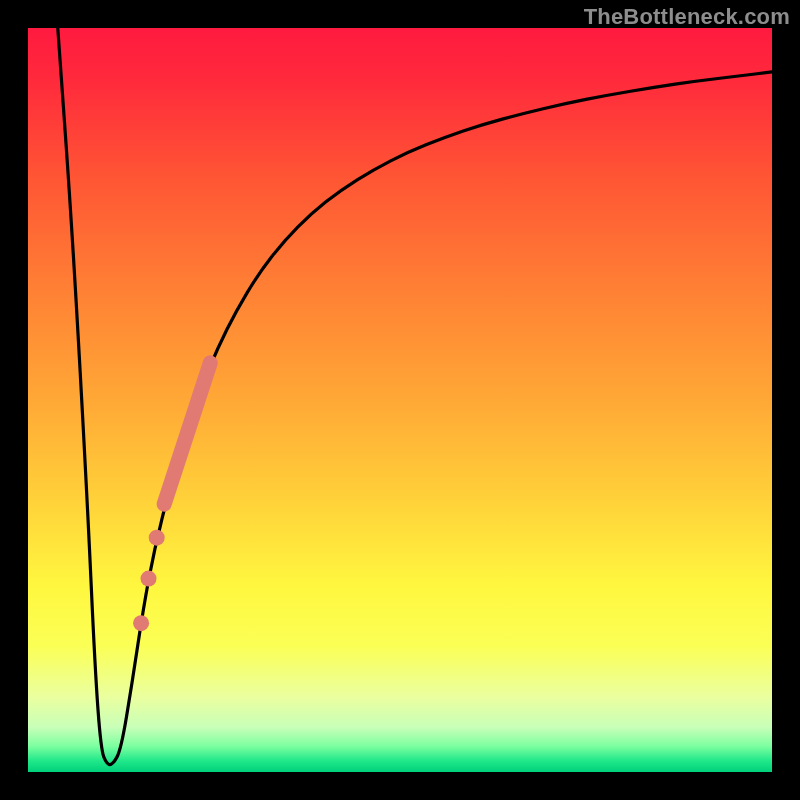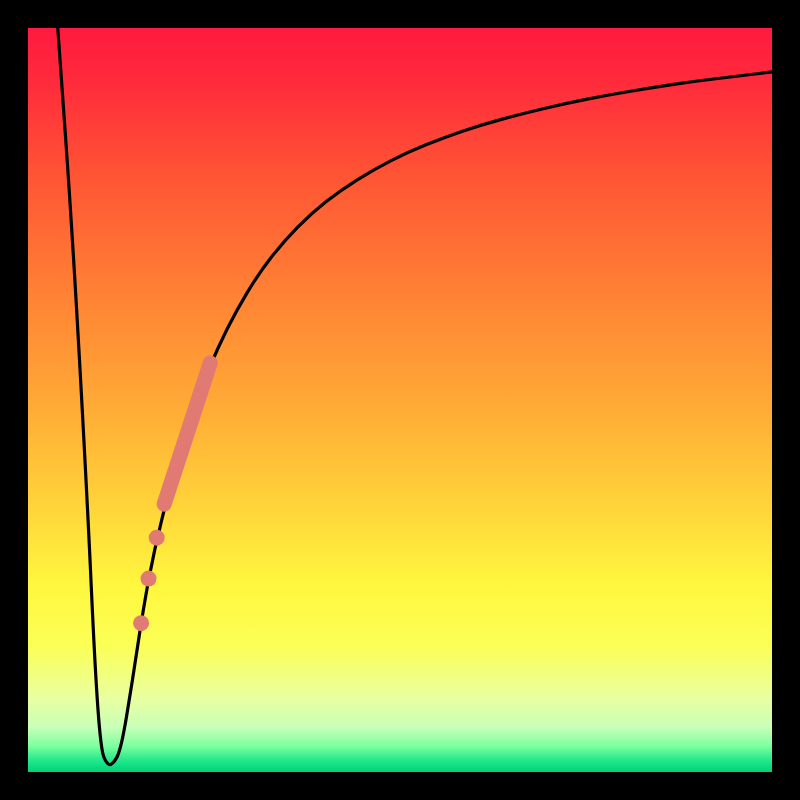--- a/index.html
+++ b/index.html
@@ -91,13 +91,14 @@
       <path id="mainCurve" fill="none" stroke-linecap="round" stroke-linejoin="round" d="M 29.76 0 Q 29.76 0 37.2 104.16000000000003 Q 44.64 208.32000000000005 52.08 342.24 Q 59.52 476.16 63.239999999999995 558 Q 66.96 639.84 69.936 680.76 Q 72.912 721.68 75.888 729.1199999999999 Q 78.864 736.56 81.84 736.56 Q 84.816 736.56 88.908 729.1199999999999 Q 93 721.68 98.58000000000001 688.2 Q 104.16000000000001 654.72 109.74000000000001 617.52 Q 115.32 580.3199999999999 120.9 550.56 Q 126.48 520.8 133.92000000000002 491.03999999999996 Q 141.36 461.28 148.8 435.24 Q 156.23999999999998 409.2 163.68 386.88 Q 171.12 364.56 180.42000000000002 342.24 Q 189.72 319.92 199.02 301.32000000000005 Q 208.32000000000002 282.72 219.48000000000002 264.12 Q 230.64 245.51999999999998 243.66 228.78000000000003 Q 256.68 212.04000000000008 269.70000000000005 199.02000000000004 Q 282.72 186 297.6 174.096 Q 312.47999999999996 162.192 329.22 151.776 Q 345.96000000000004 141.36 362.70000000000005 132.80400000000003 Q 379.44 124.24800000000005 398.04 116.80800000000005 Q 416.64000000000004 109.36800000000005 435.24 103.04400000000004 Q 453.84 96.72000000000003 474.3 91.13999999999999 Q 494.76000000000005 85.55999999999995 515.22 80.72399999999999 Q 535.68 75.88800000000003 558 71.42399999999998 Q 580.32 66.95999999999992 602.64 63.23999999999995 Q 624.9599999999999 59.51999999999998 647.28 56.17199999999997 Q 669.6 52.823999999999955 691.9200000000001 50.21999999999997 Q 714.24 47.615999999999985 729.12 45.75600000000003 T 744 43.89600000000007" stroke="#000000" stroke-width="3.2"></path>
       <path id="hlSegment" fill="none" stroke-linecap="round" d="M 136.152 476.16 L 182.28 334.79999999999995" stroke="#e27a74" stroke-width="15"></path>
       <g id="hlDots">
           <circle cx="128.71200000000002" cy="509.64" r="8" fill="#e27a74"></circle>
           <circle cx="120.528" cy="550.56" r="8" fill="#e27a74"></circle>
           <circle cx="113.088" cy="595.2" r="8" fill="#e27a74"></circle>
         </g>
     </svg>
   </div>
 
+  <div class="watermark">TheBottleneck.com</div>
 </div>
 
 </body></html>

